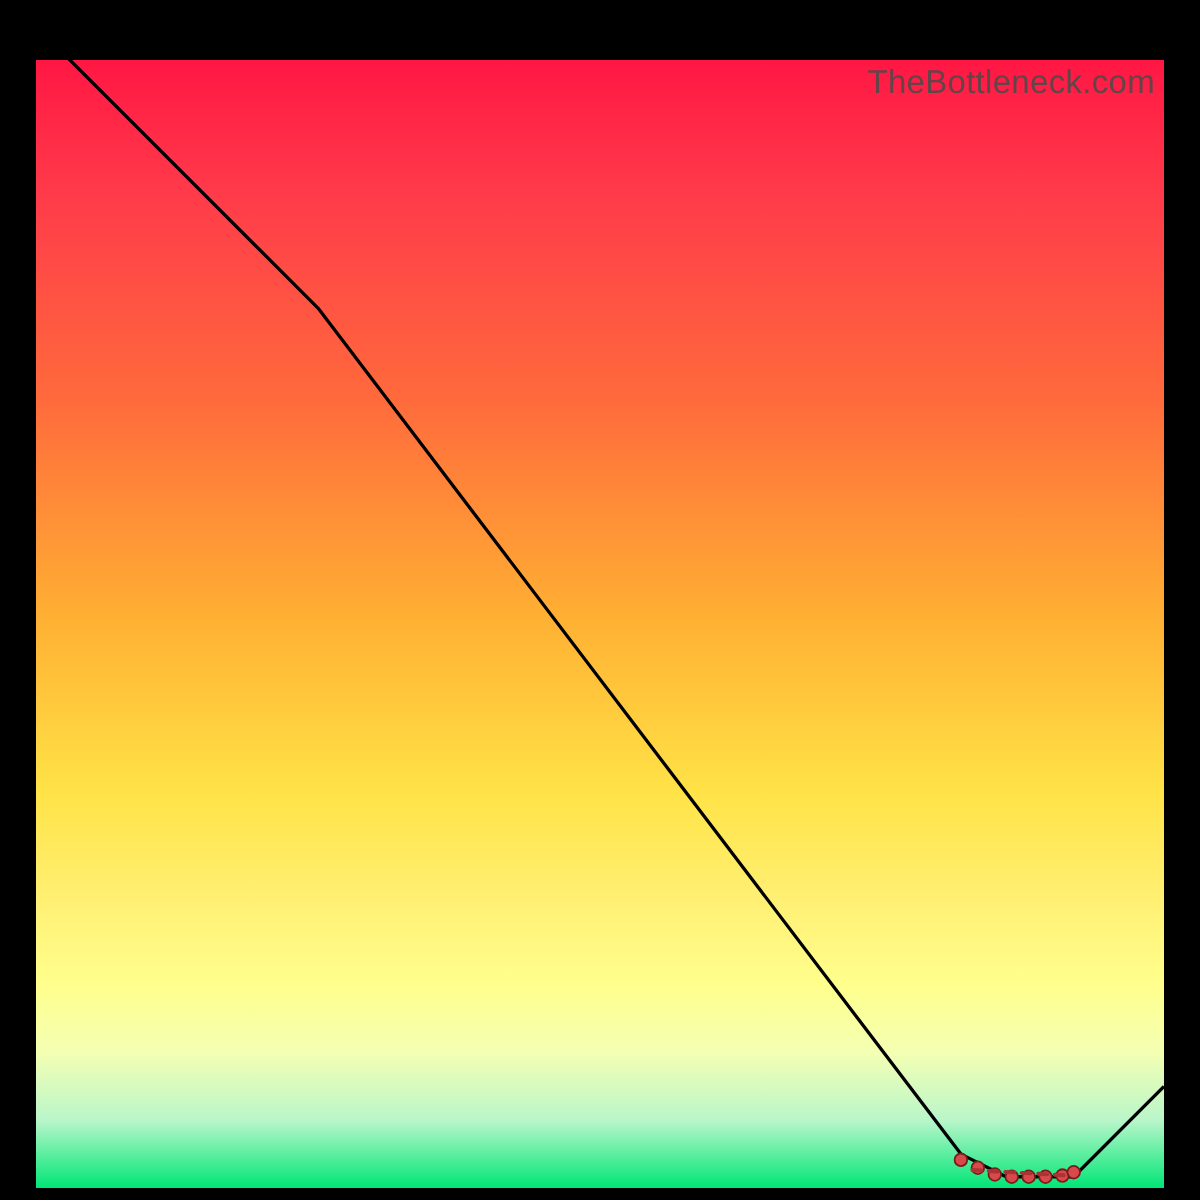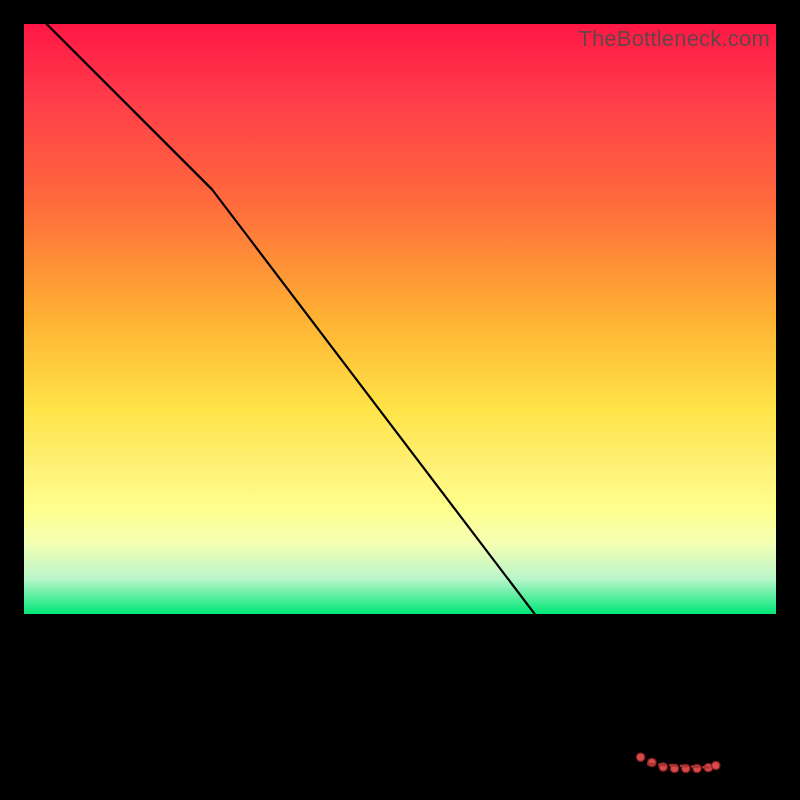--- a/index.html
+++ b/index.html
@@ -7,23 +7,23 @@
     padding: 0;
     width: 800px;
     height: 800px;
     background: #000;
     overflow: hidden;
     font-family: Arial, Helvetica, sans-serif;
   }
   .frame {
     position: absolute;
     left: 24px;
-    top: 24px;
+    top: 40px;
     width: 752px;
-    height: 590px;
+    height: 752px;
     background: linear-gradient(to bottom,
       #ff1744 0%,
       #ff3b4a 12%,
       #ff6a3c 30%,
       #ffb233 50%,
       #ffe347 65%,
       #fff176 75%,
       #ffff8d 82%,
       #f4ffb3 88%,
       #b9f6ca 94%,

